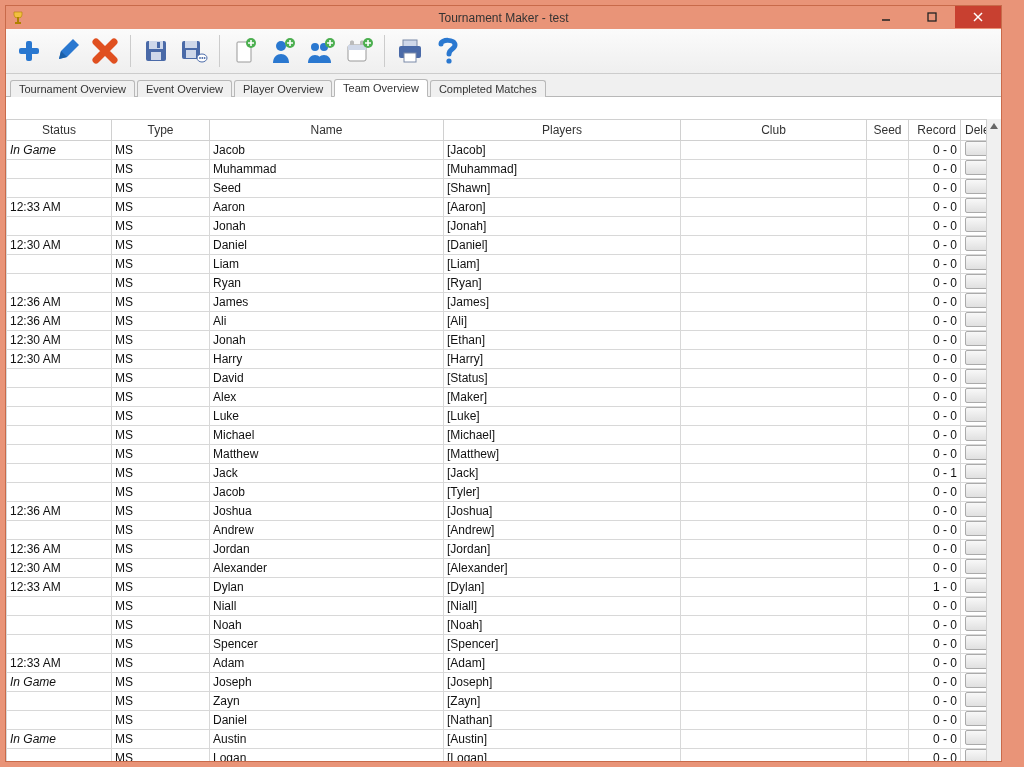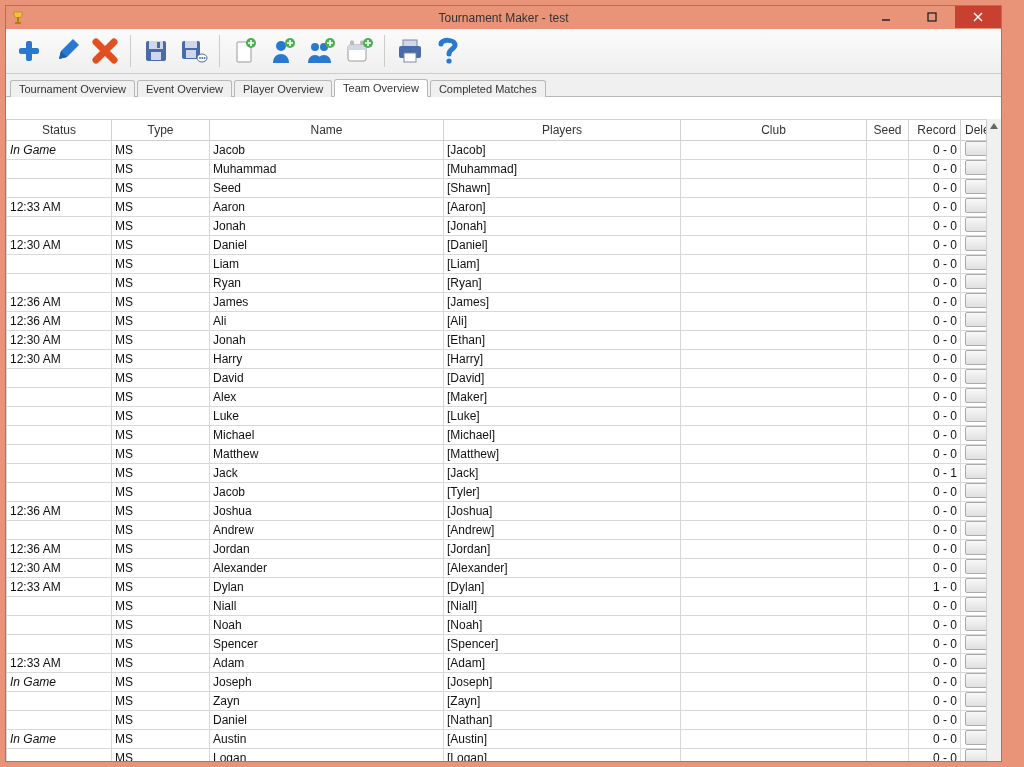--- a/index.html
+++ b/index.html
@@ -464,21 +464,21 @@
             <td>[Harry]</td>
             <td></td>
             <td></td>
             <td class="record">0 - 0</td>
             <td class="delete-cell"><span class="del-btn"></span></td>
           </tr>
           <tr>
             <td class=""></td>
             <td>MS</td>
             <td>David</td>
-            <td>[David]</td>
+            <td>[Status]</td>
             <td></td>
             <td></td>
             <td class="record">0 - 0</td>
             <td class="delete-cell"><span class="del-btn"></span></td>
           </tr>
           <tr>
             <td class=""></td>
             <td>MS</td>
             <td>Alex</td>
             <td>[Maker]</td>

